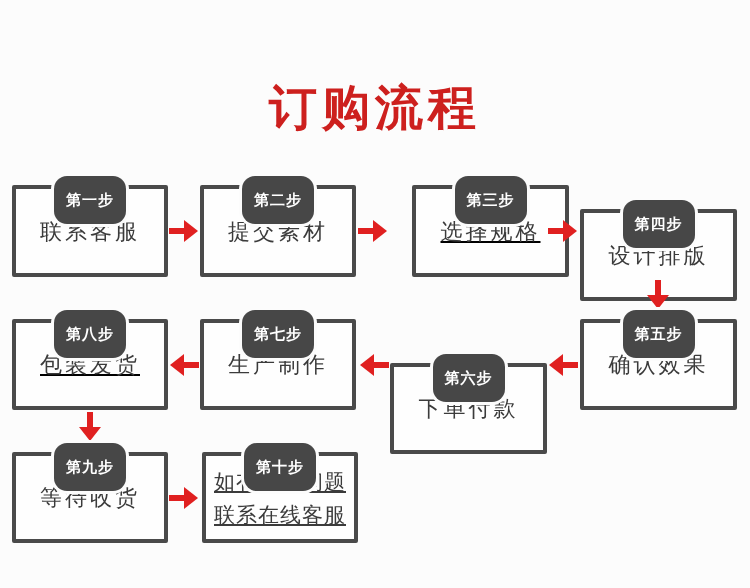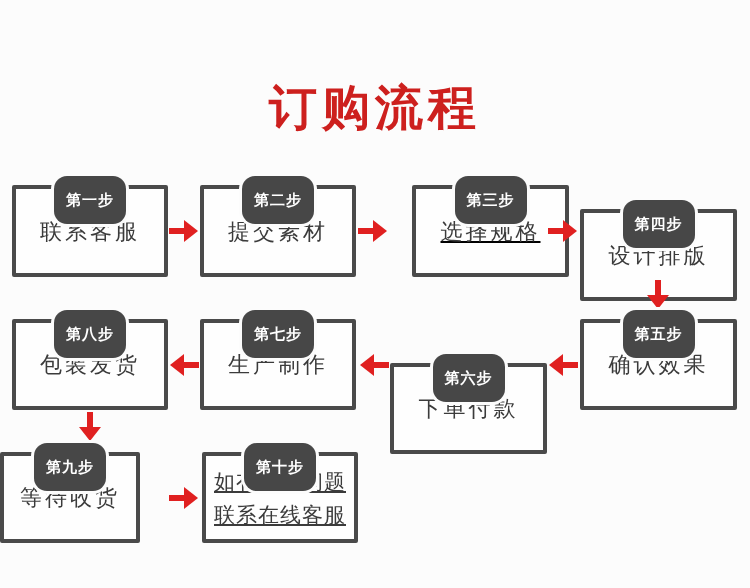--- a/index.html
+++ b/index.html
@@ -157,32 +157,32 @@
     <span class="step-badge">第七步</span>
     <div class="step-label">生产制作</div>
   </div>
   <div class="arrow left" style="left:169px; top:352px;">
     <svg viewBox="0 0 30 26" fill="currentColor">
         <rect x="0" y="10" width="17" height="6"></rect>
         <polygon points="15,2 29,13 15,24"></polygon>
       </svg>
   </div>
 
-  <div class="step-box" style="left:12px; top:319px; width:156px; height:91px;">
+  <div class="step-box" style="left:12px; top:319px; width:156px; height:91px;text-decoration:underline;">
     <span class="step-badge">第八步</span>
     <div class="step-label">包装发货</div>
   </div>
   <div class="arrow down" style="left:75px; top:414px;">
     <svg viewBox="0 0 30 26" fill="currentColor">
         <rect x="0" y="10" width="17" height="6"></rect>
         <polygon points="15,2 29,13 15,24"></polygon>
       </svg>
   </div>
 
-  <div class="step-box" style="left:0; top:452px; width:140px; height:91px;">
+  <div class="step-box" style="left:12px; top:452px; width:156px; height:91px;">
     <span class="step-badge">第九步</span>
     <div class="step-label">等待收货</div>
   </div>
   <div class="arrow right" style="left:169px; top:485px;">
     <svg viewBox="0 0 30 26" fill="currentColor">
         <rect x="0" y="10" width="17" height="6"></rect>
         <polygon points="15,2 29,13 15,24"></polygon>
       </svg>
   </div>
 

